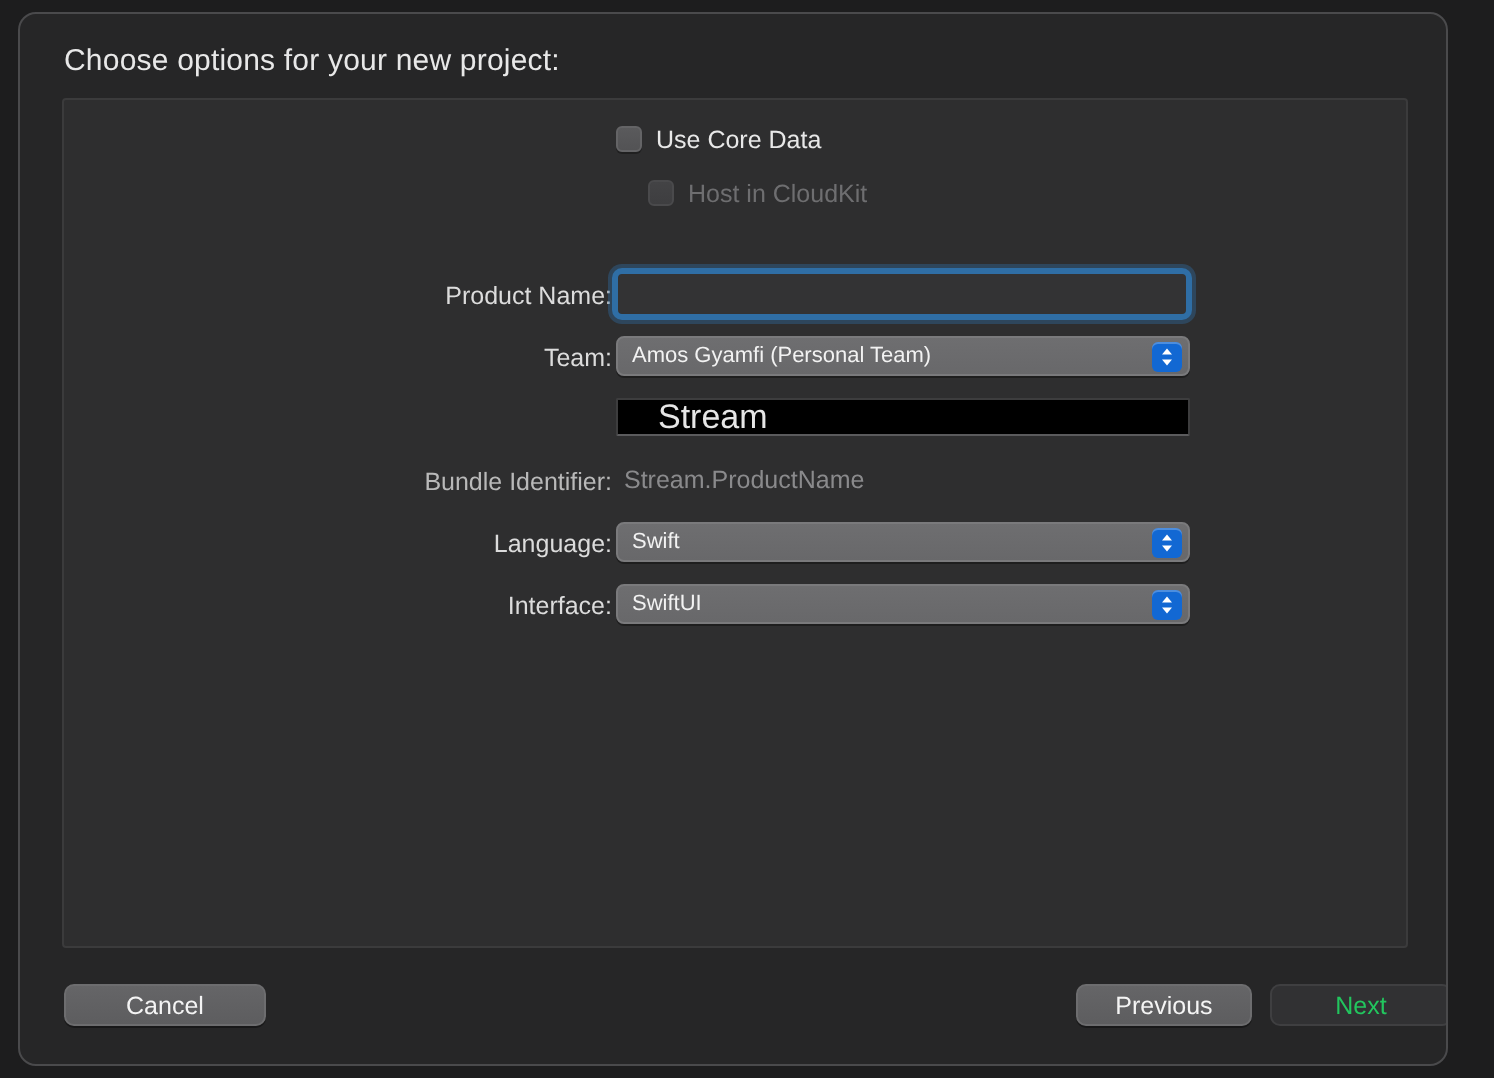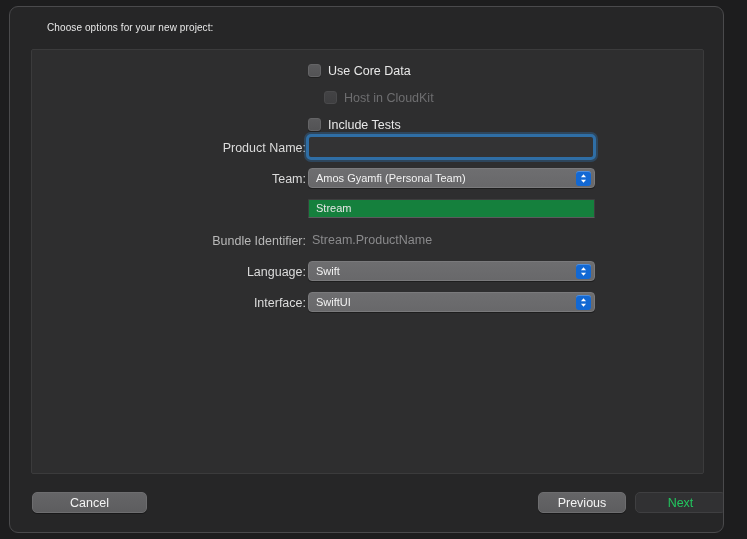--- a/index.html
+++ b/index.html
@@ -24,23 +24,23 @@
     height: 527px;
     background: #262627;
     border: 1px solid #4a4a4c;
     border-radius: 9px;
     box-sizing: border-box;
     overflow: hidden;
   }
 
   .sheet-title {
     position: absolute;
-    left: 37px;
+    left: 22px;
     top: 15px;
-    font-size: 10px;
+    font-size: 15px;
     color: #e8e8e8;
     letter-spacing: 0.1px;
     white-space: nowrap;
   }
 
   
   .content-panel {
     position: absolute;
     left: 21px;
     top: 42px;
@@ -96,28 +96,28 @@
     box-shadow: 0 0 0 4px rgba(47,110,165,0.38);
     position: relative;
   }
 
   
   .textfield-plain {
     width: 287px;
     height: 19px;
     margin-top: 3px;
     box-sizing: border-box;
-    background: #15803d;
+    background: #000000;
     border: 1px solid #3d3d3e;
     border-bottom-color: #5b5b5d;
     border-radius: 1px;
-    font-size: 11px;
+    font-size: 17px;
     color: #e6e6e6;
     line-height: 17px;
-    padding-left: 7px;
+    padding-left: 20px;
     white-space: nowrap;
     overflow: hidden;
   }
 
   
   .static-value {
     font-size: 12.5px;
     color: #8a8a8c;
     line-height: 26px;
     padding-left: 4px;
@@ -209,21 +209,21 @@
     background: linear-gradient(#656567, #5d5d5f);
     border: 1px solid #6d6d6f;
     color: #f4f4f4;
     box-shadow: 0 1px 0 rgba(0,0,0,0.35);
   }
   .btn-disabled {
     background: #313133;
     border: 1px solid #3f3f41;
     color: #22c55e;
   }
-  .btn-cancel { left: 22px;  top: 485px; width: 115px; }
+  .btn-cancel { left: 22px;  top: 485px; width: 101px; }
   .btn-prev   { left: 528px; top: 485px; width: 88px; text-align: center; }
   .btn-next   { left: 625px; top: 485px; width: 91px; }
 </style>
 </head>
 <body>
 
 <div class="window">
 
   <div class="sheet-title">Choose options for your new project:</div>
 
@@ -285,21 +285,20 @@
                   <path d="M7.5 11.8 L5 8.8 L10 8.8 Z" fill="#ffffff"></path>
                 </svg>
               </div>
             </div>
           </div>
         </div>
       </div>
     <div class="checkbox-group" id="checkbox-rows">
         <div class="check-row"><span class="checkbox"></span><span class="check-label">Use Core Data</span></div>
         <div class="check-row indent"><span class="checkbox disabled"></span><span class="check-label disabled">Host in CloudKit</span></div>
-        <div class="check-row"><span class="checkbox"></span><span class="check-label">Include Tests</span></div>
       </div>
   </div>
 
   <div class="btn btn-default btn-cancel">Cancel</div>
 
   <div class="btn btn-default btn-prev">Previous</div>
 
   <div class="btn btn-disabled btn-next">Next</div>
 
 </div>

